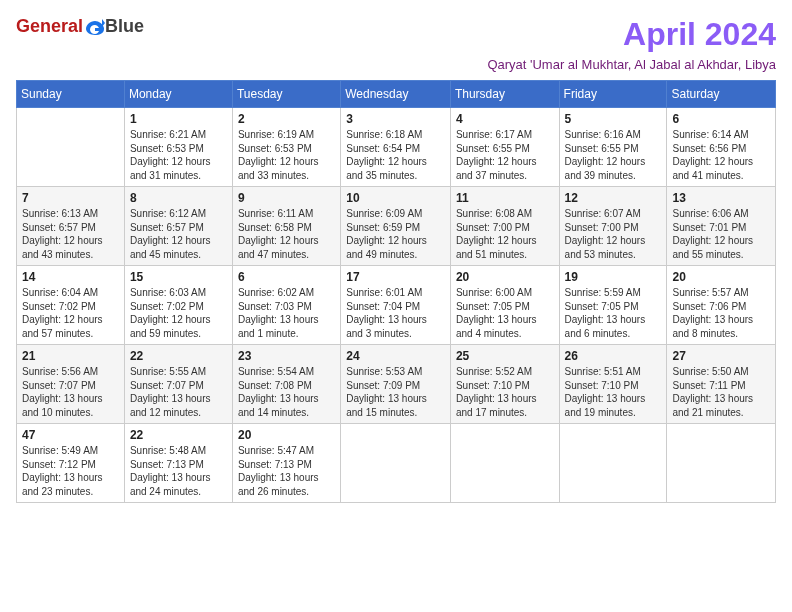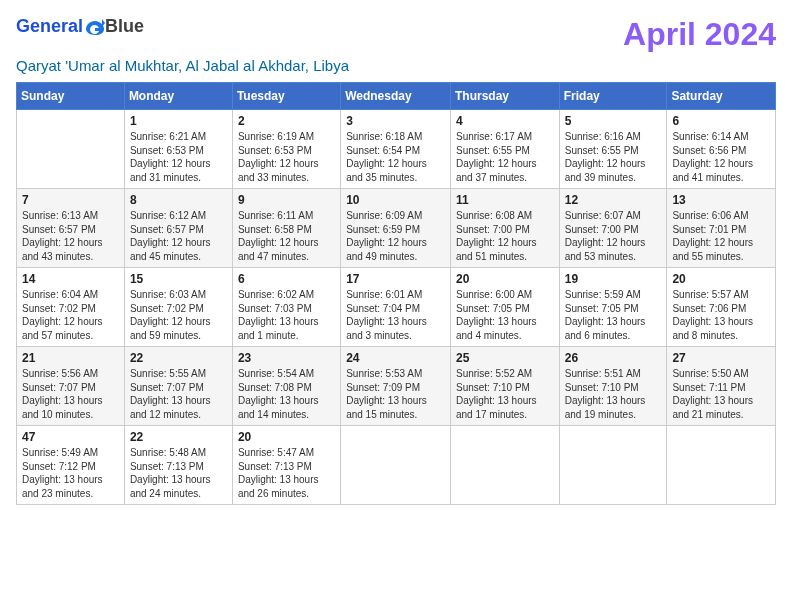--- a/index.html
+++ b/index.html
@@ -21,51 +21,51 @@
       flex-direction: column;
       align-items: flex-start;
     }
     .logo-text {
       display: flex;
       align-items: center;
       font-size: 18px;
       font-weight: bold;
       color: #333;
     }
-    .logo-general { color: #1d4ed8; }
+    .logo-general { color: #b91c1c; }
     .logo-blue { color: #404040; }
     .logo-icon {
       width: 20px;
       height: 16px;
       margin-left: 2px;
     }
     .month-title {
       font-size: 32px;
       font-weight: bold;
       color: #8b5cf6;
       text-align: right;
     }
     .subtitle {
-      text-align: left;
-      font-size: 15px;
-      color: #0369a1;
+      text-align: right;
+      font-size: 13px;
+      color: #701a75;
       margin-bottom: 8px;
     }
     table {
       width: 100%;
       border-collapse: collapse;
       font-size: 10.5px;
     }
     thead tr th {
       background-color: #3a6cc8;
       color: #fff;
       padding: 6px 4px;
       text-align: left;
       font-size: 12px;
-      font-weight: bold;
+      font-weight: normal;
       border: 1px solid #5080d0;
     }
     tbody tr td {
       border: 1px solid #ccc;
       vertical-align: top;
       padding: 4px 5px;
       width: 113px;
       min-height: 70px;
       background: #fff;
     }

